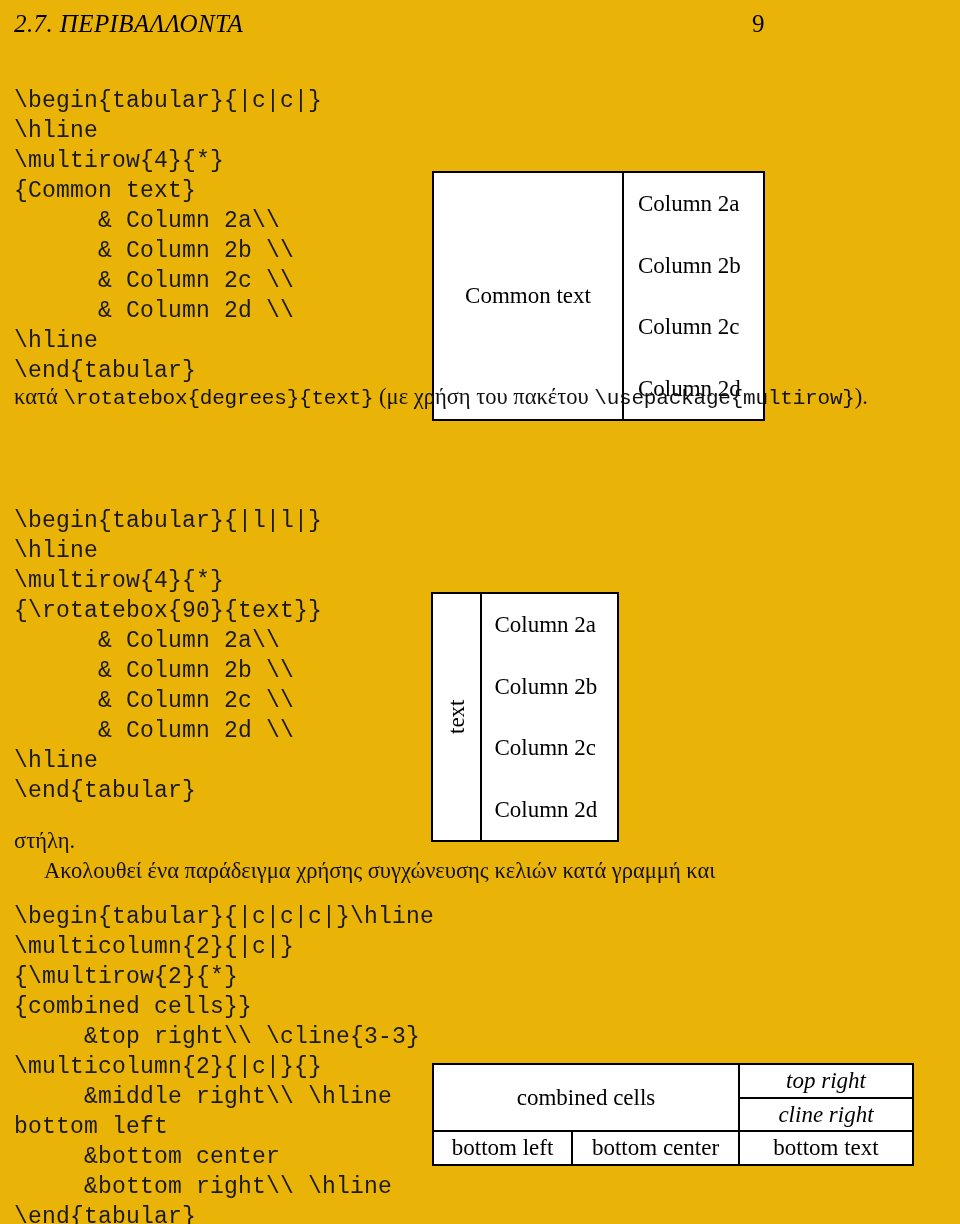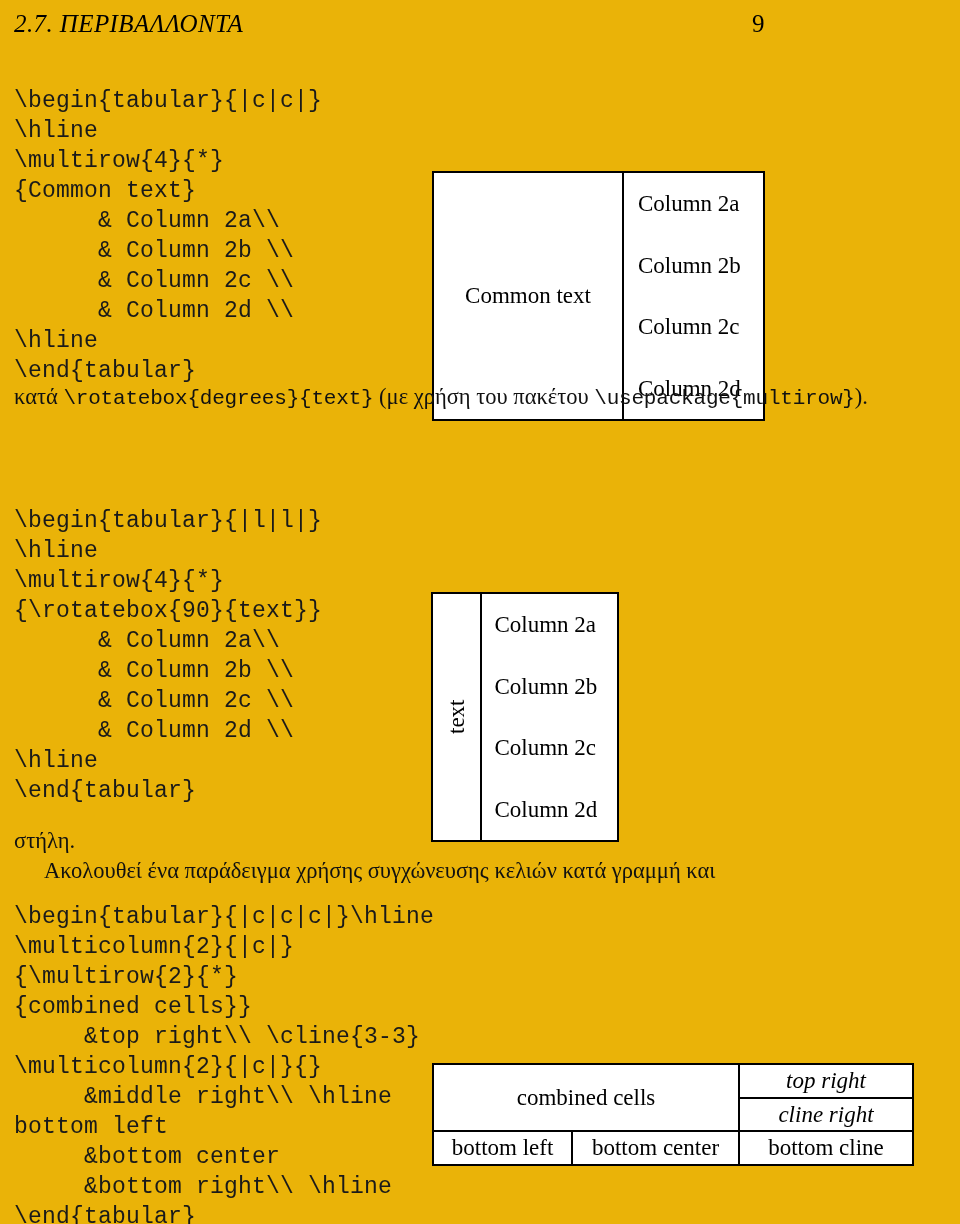--- a/index.html
+++ b/index.html
@@ -236,18 +236,18 @@
       <tr>
         <td class="cell-combined" colspan="2" rowspan="2">combined cells</td>
         <td class="cell-right">top right</td>
       </tr>
       <tr>
         <td class="cell-right">cline right</td>
       </tr>
       <tr>
         <td>bottom left</td>
         <td>bottom center</td>
-        <td>bottom cline</td>
+        <td>bottom text</td>
       </tr>
     </tbody>
   </table>
 
 </div>
 
 </body></html>

